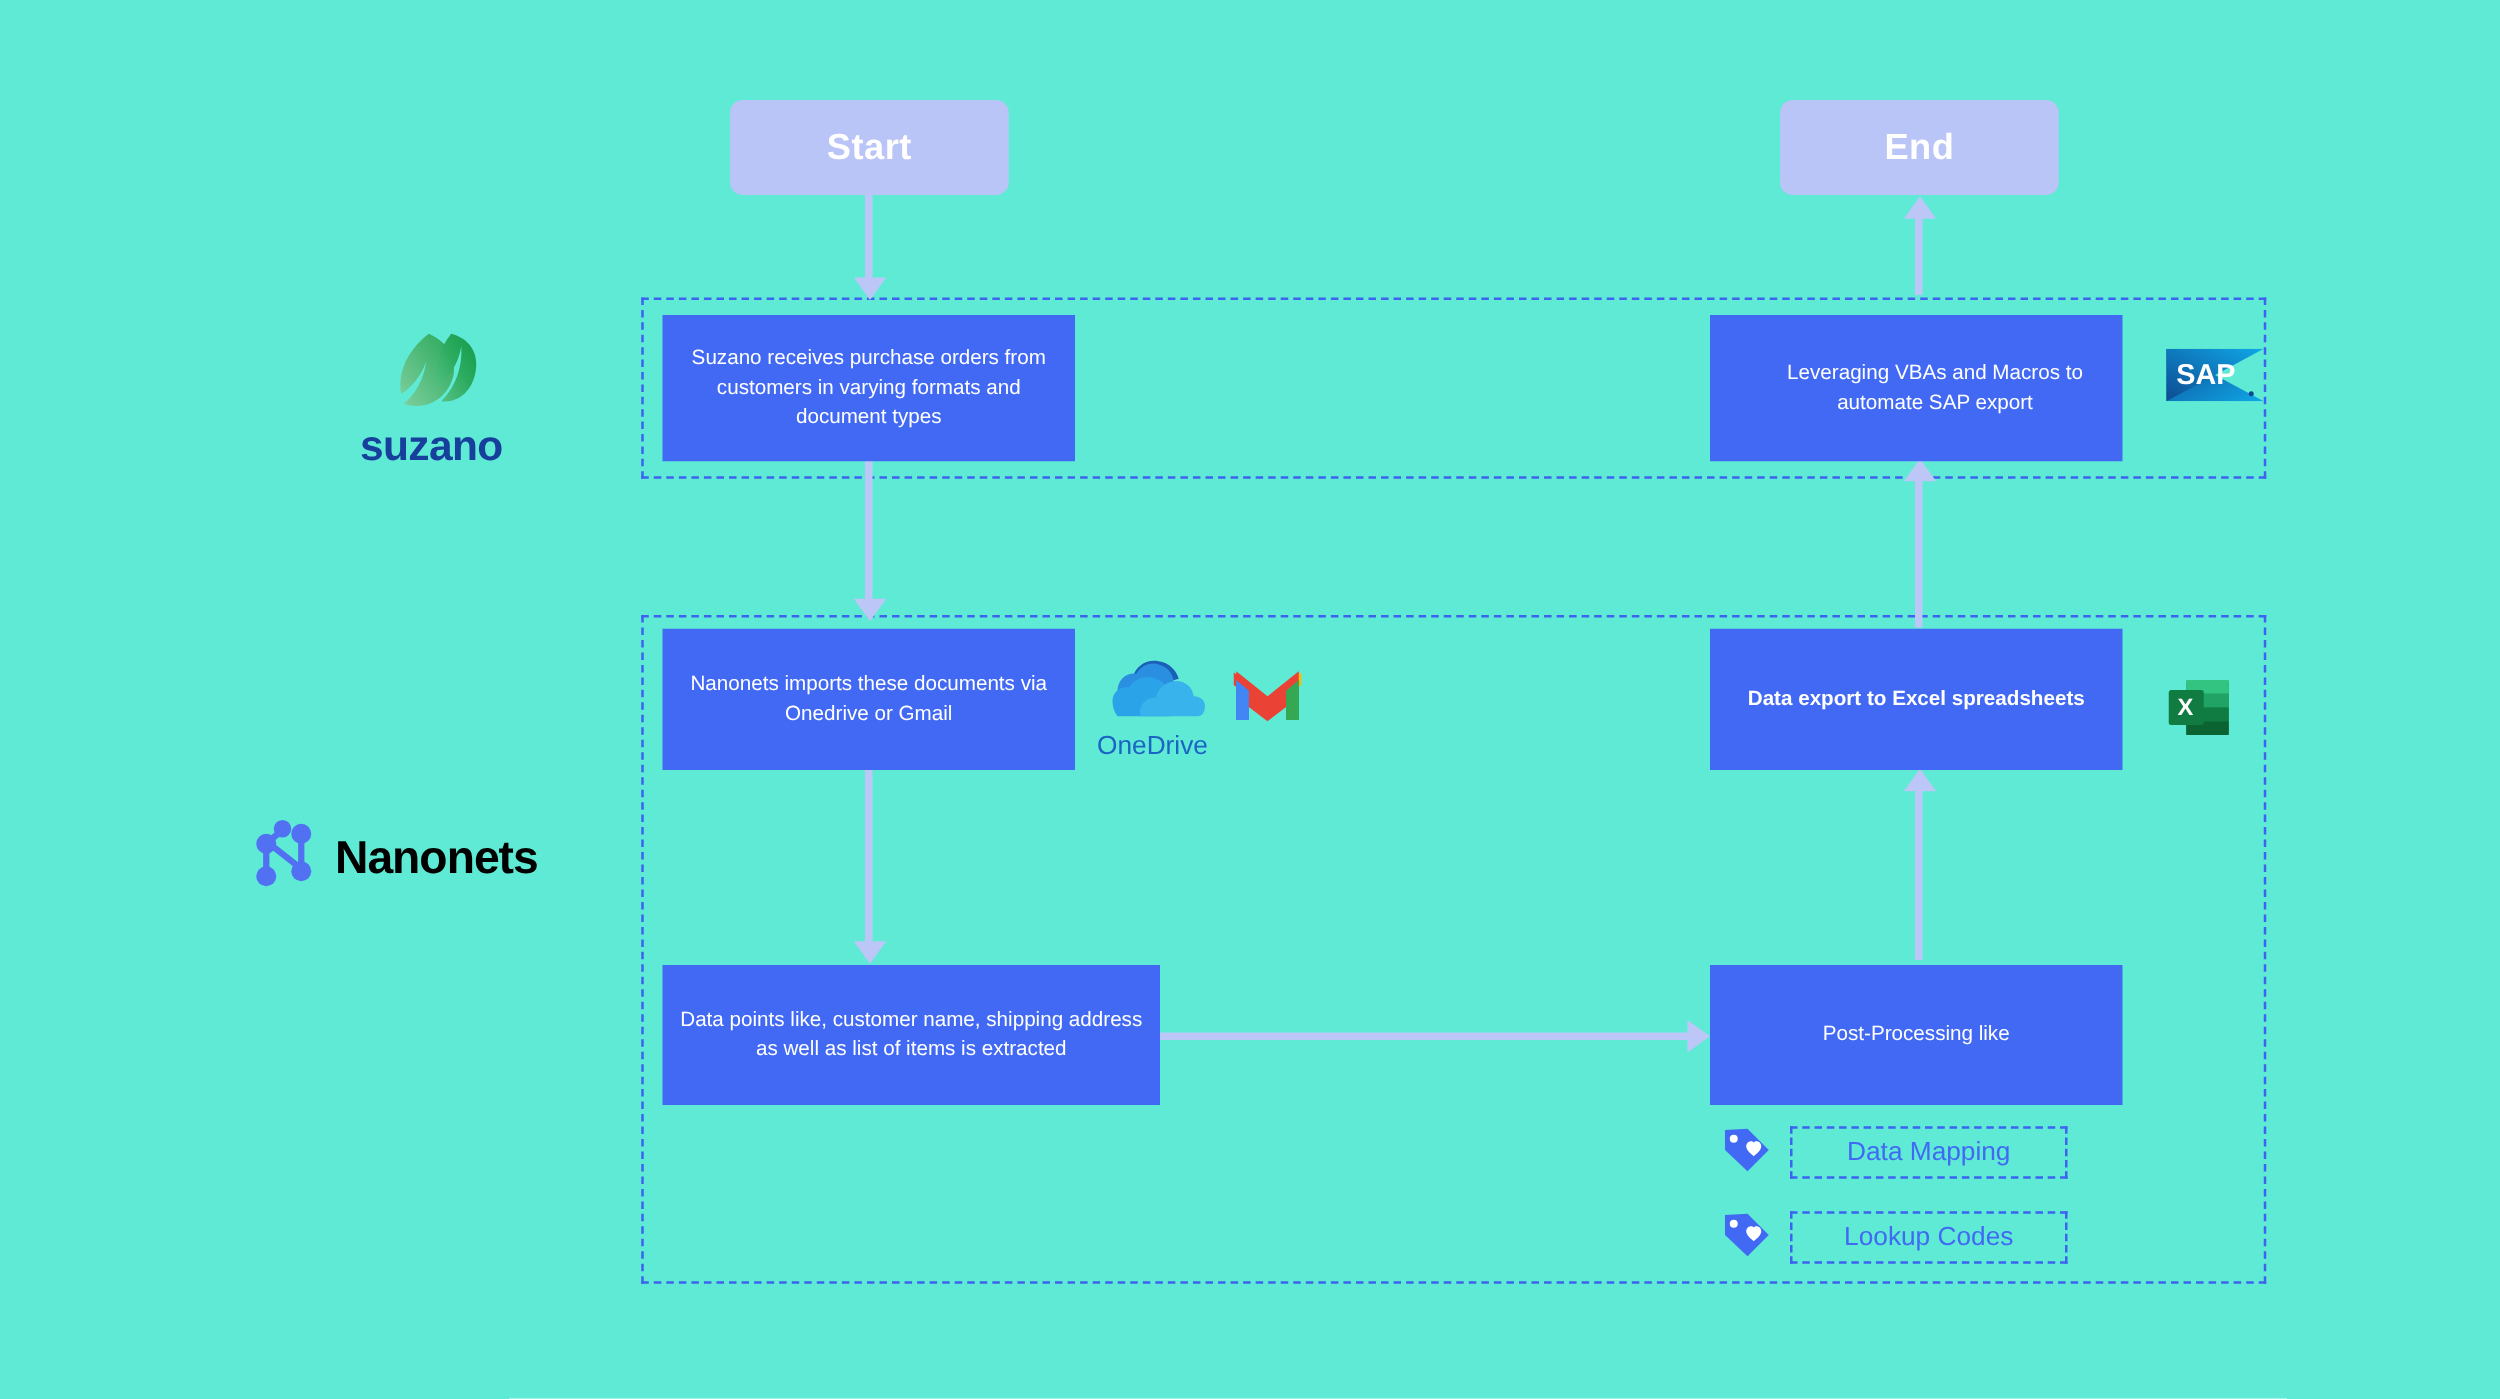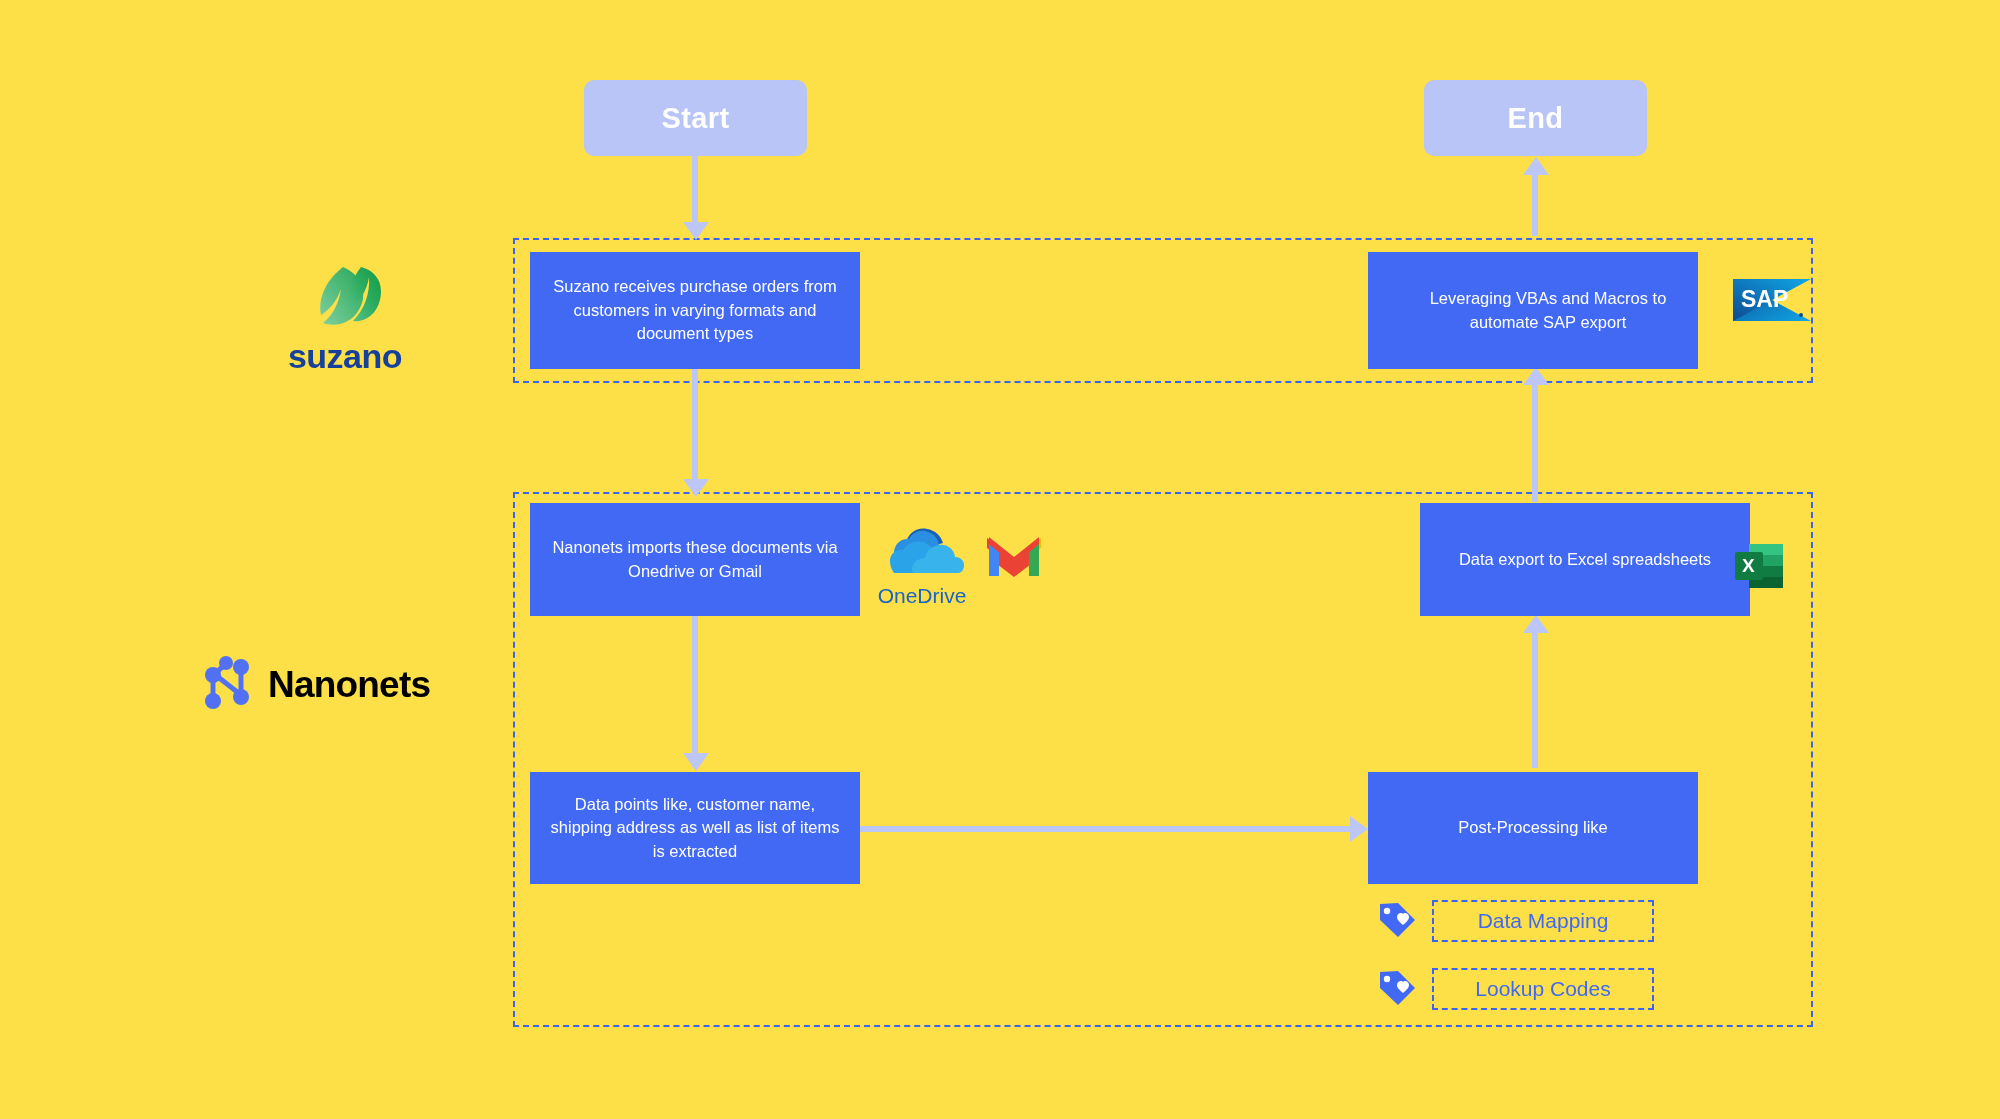--- a/index.html
+++ b/index.html
@@ -7,21 +7,21 @@
     padding: 0;
     background: #ffffff;
   }
   body {
     font-family: "Liberation Sans", sans-serif;
   }
   #canvas {
     position: relative;
     width: 2000px;
     height: 1119px;
-    background: #fde047;
+    background: #5eead4;
     overflow: hidden;
   }
 
   
   .terminator {
     position: absolute;
     background: #b9c4f7;
     border-radius: 10px;
     display: flex;
     align-items: center;
@@ -194,25 +194,25 @@
   </div>
 
   <div class="process" style="left:1368px; top:252px; width:330px; height:117px;padding-left:44px;">
     <span>Leveraging VBAs and Macros to automate SAP export</span>
   </div>
 
   <div class="process" style="left:530px; top:503px; width:330px; height:113px;">
     <span>Nanonets imports these documents via Onedrive or Gmail</span>
   </div>
 
-  <div class="process" style="left:1420px; top:503px; width:330px; height:113px;">
+  <div class="process" style="left:1368px; top:503px; width:330px; height:113px;font-weight:bold;">
     <span>Data export to Excel spreadsheets</span>
   </div>
 
-  <div class="process" style="left:530px; top:772px; width:330px; height:112px;">
+  <div class="process" style="left:530px; top:772px; width:398px; height:112px;">
     <span>Data points like, customer name, shipping address as well as list of items is extracted</span>
   </div>
 
   <div class="process" style="left:1368px; top:772px; width:330px; height:112px;">
     <span>Post-Processing like</span>
   </div>
 
   <div class="tag-row" style="left:1378px; top:900px;">
     <span>
       <svg width="40" height="38" viewBox="0 0 40 38">

